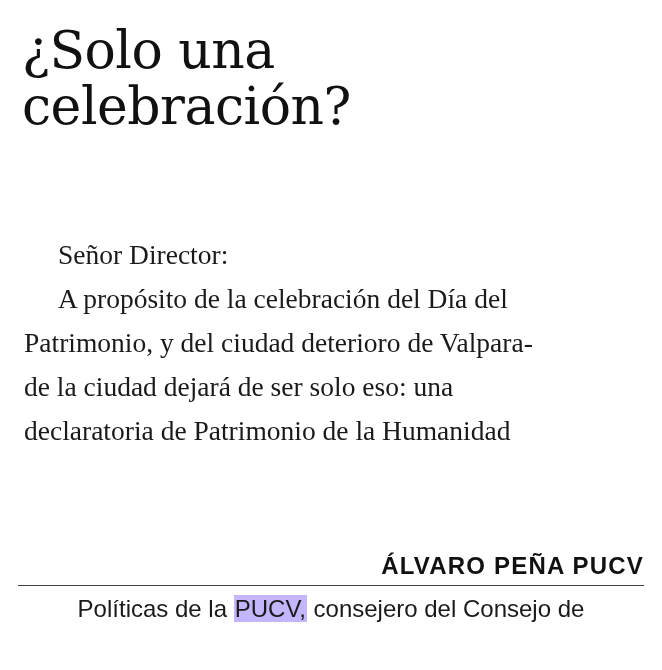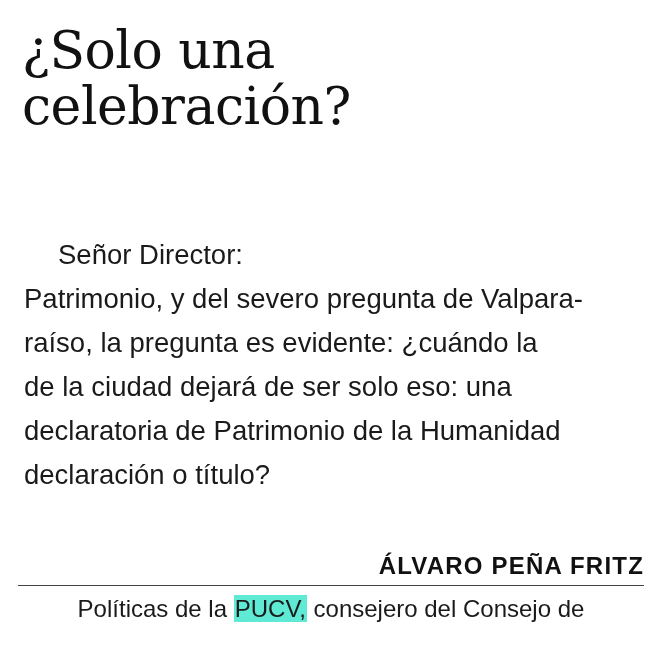--- a/index.html
+++ b/index.html
@@ -29,21 +29,21 @@
   }
   .headline .line {
     display: block;
     white-space: nowrap;
   }
   .body-text {
     position: absolute;
     left: 24px;
     top: 233px;
     width: 618px;
-    font-family: Liberation Sans, sans-serif;
+    font-family: Liberation Serif, serif;
     font-size: 27.5px;
     line-height: 44px;
     color: #1a1a1a;
   }
   .body-text .p-line {
     display: block;
     white-space: nowrap;
   }
   .indent {
     padding-left: 34px;
@@ -79,44 +79,43 @@
     text-align: right;
   }
   .credit .c-line {
     display: block;
     white-space: nowrap;
   }
   .credit .c-line.first {
     text-align: center;
   }
   .hl {
-    background: #5eead4;
+    background: #c4b5fd;
     padding: 0 1px;
   }
 </style>
 </head>
 <body>
 
 <div id="page">
 
   <div class="headline">
     <span class="line">¿Solo una</span>
     <span class="line">celebración?</span>
   </div>
 
   <div class="body-text">
     <span class="p-line indent">Señor Director:</span>
-    <span class="p-line">Patrimonio, y del severo pregunta de Valpara-</span>
-    <span class="p-line">raíso, la pregunta es evidente: ¿cuándo la</span>
+    <span class="p-line indent">A propósito de la celebración del Día del</span>
+    <span class="p-line">Patrimonio, y del ciudad deterioro de Valpara-</span>
     <span class="p-line">de la ciudad dejará de ser solo eso: una</span>
     <span class="p-line">declaratoria de Patrimonio de la Humanidad</span>
-    <span class="p-line">declaración o título?</span>
   </div>
 
-  <div class="byline">ÁLVARO PEÑA FRITZ</div>
+  <div class="byline">ÁLVARO PEÑA PUCV</div>
 
   <div class="rule"></div>
 
   <div class="credit">
     <span class="c-line first"><span>Políticas de la </span><span class="hl">PUCV,</span><span> consejero del Consejo de</span></span>
   </div>
 
 </div>
 
 </body></html>

